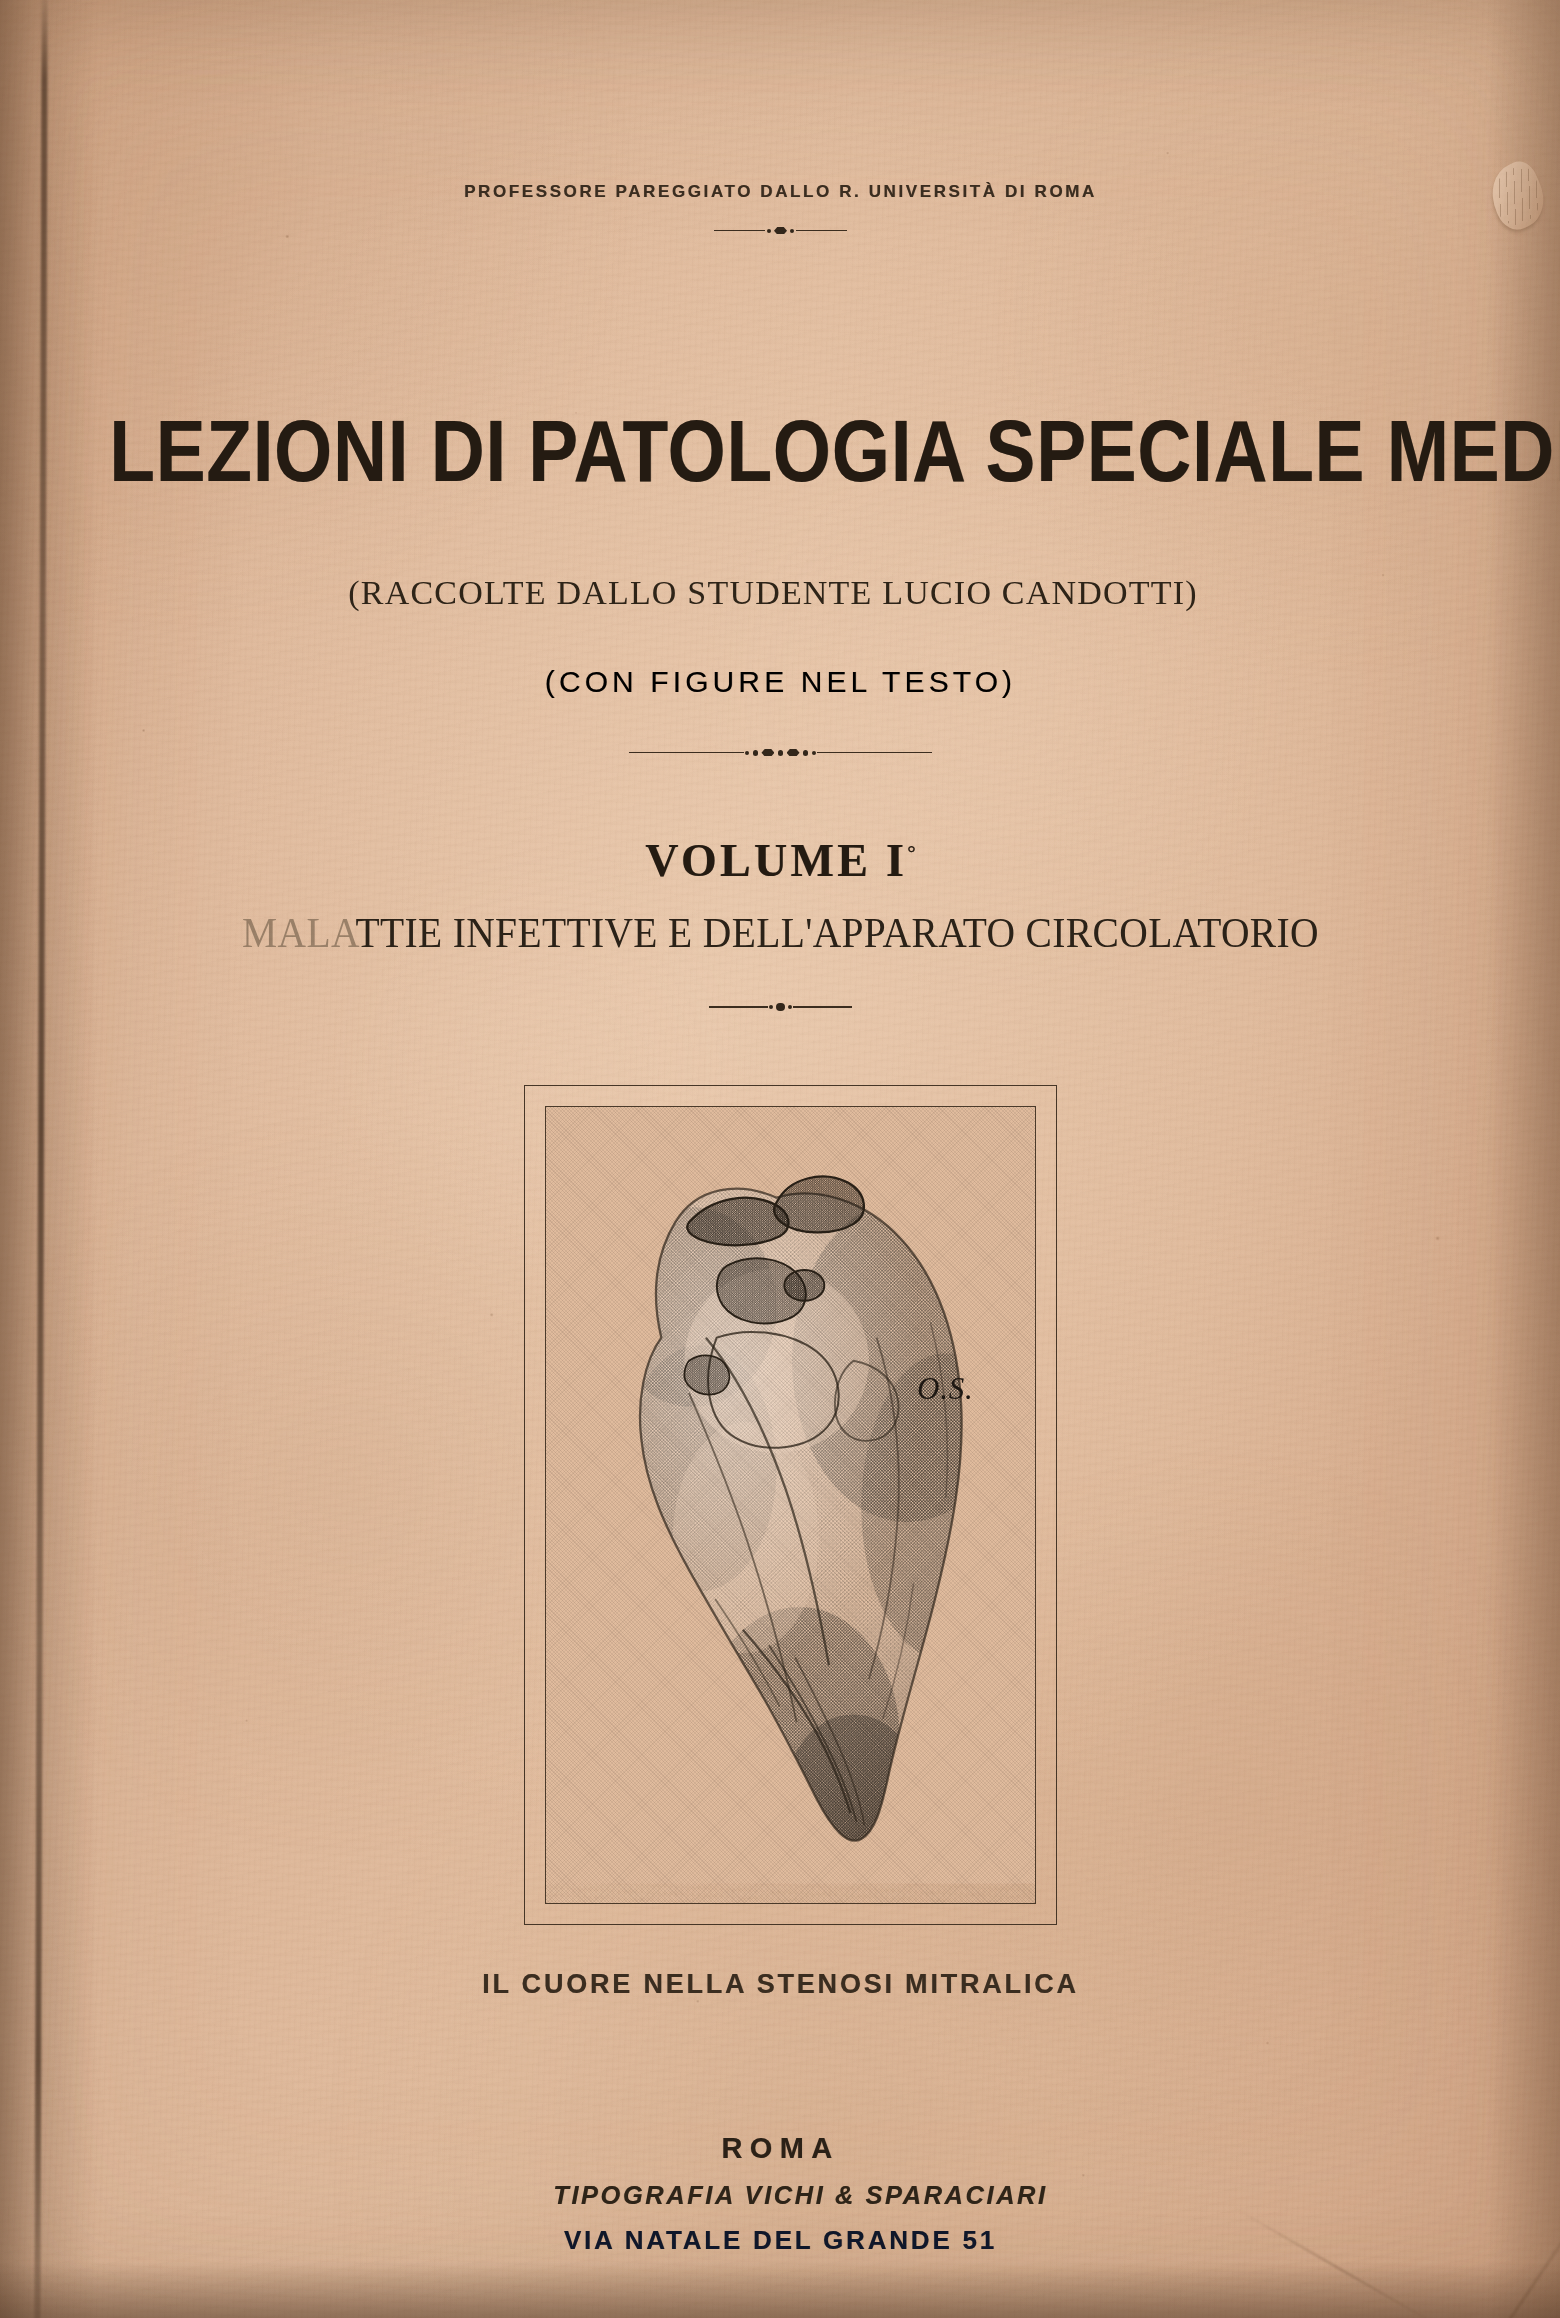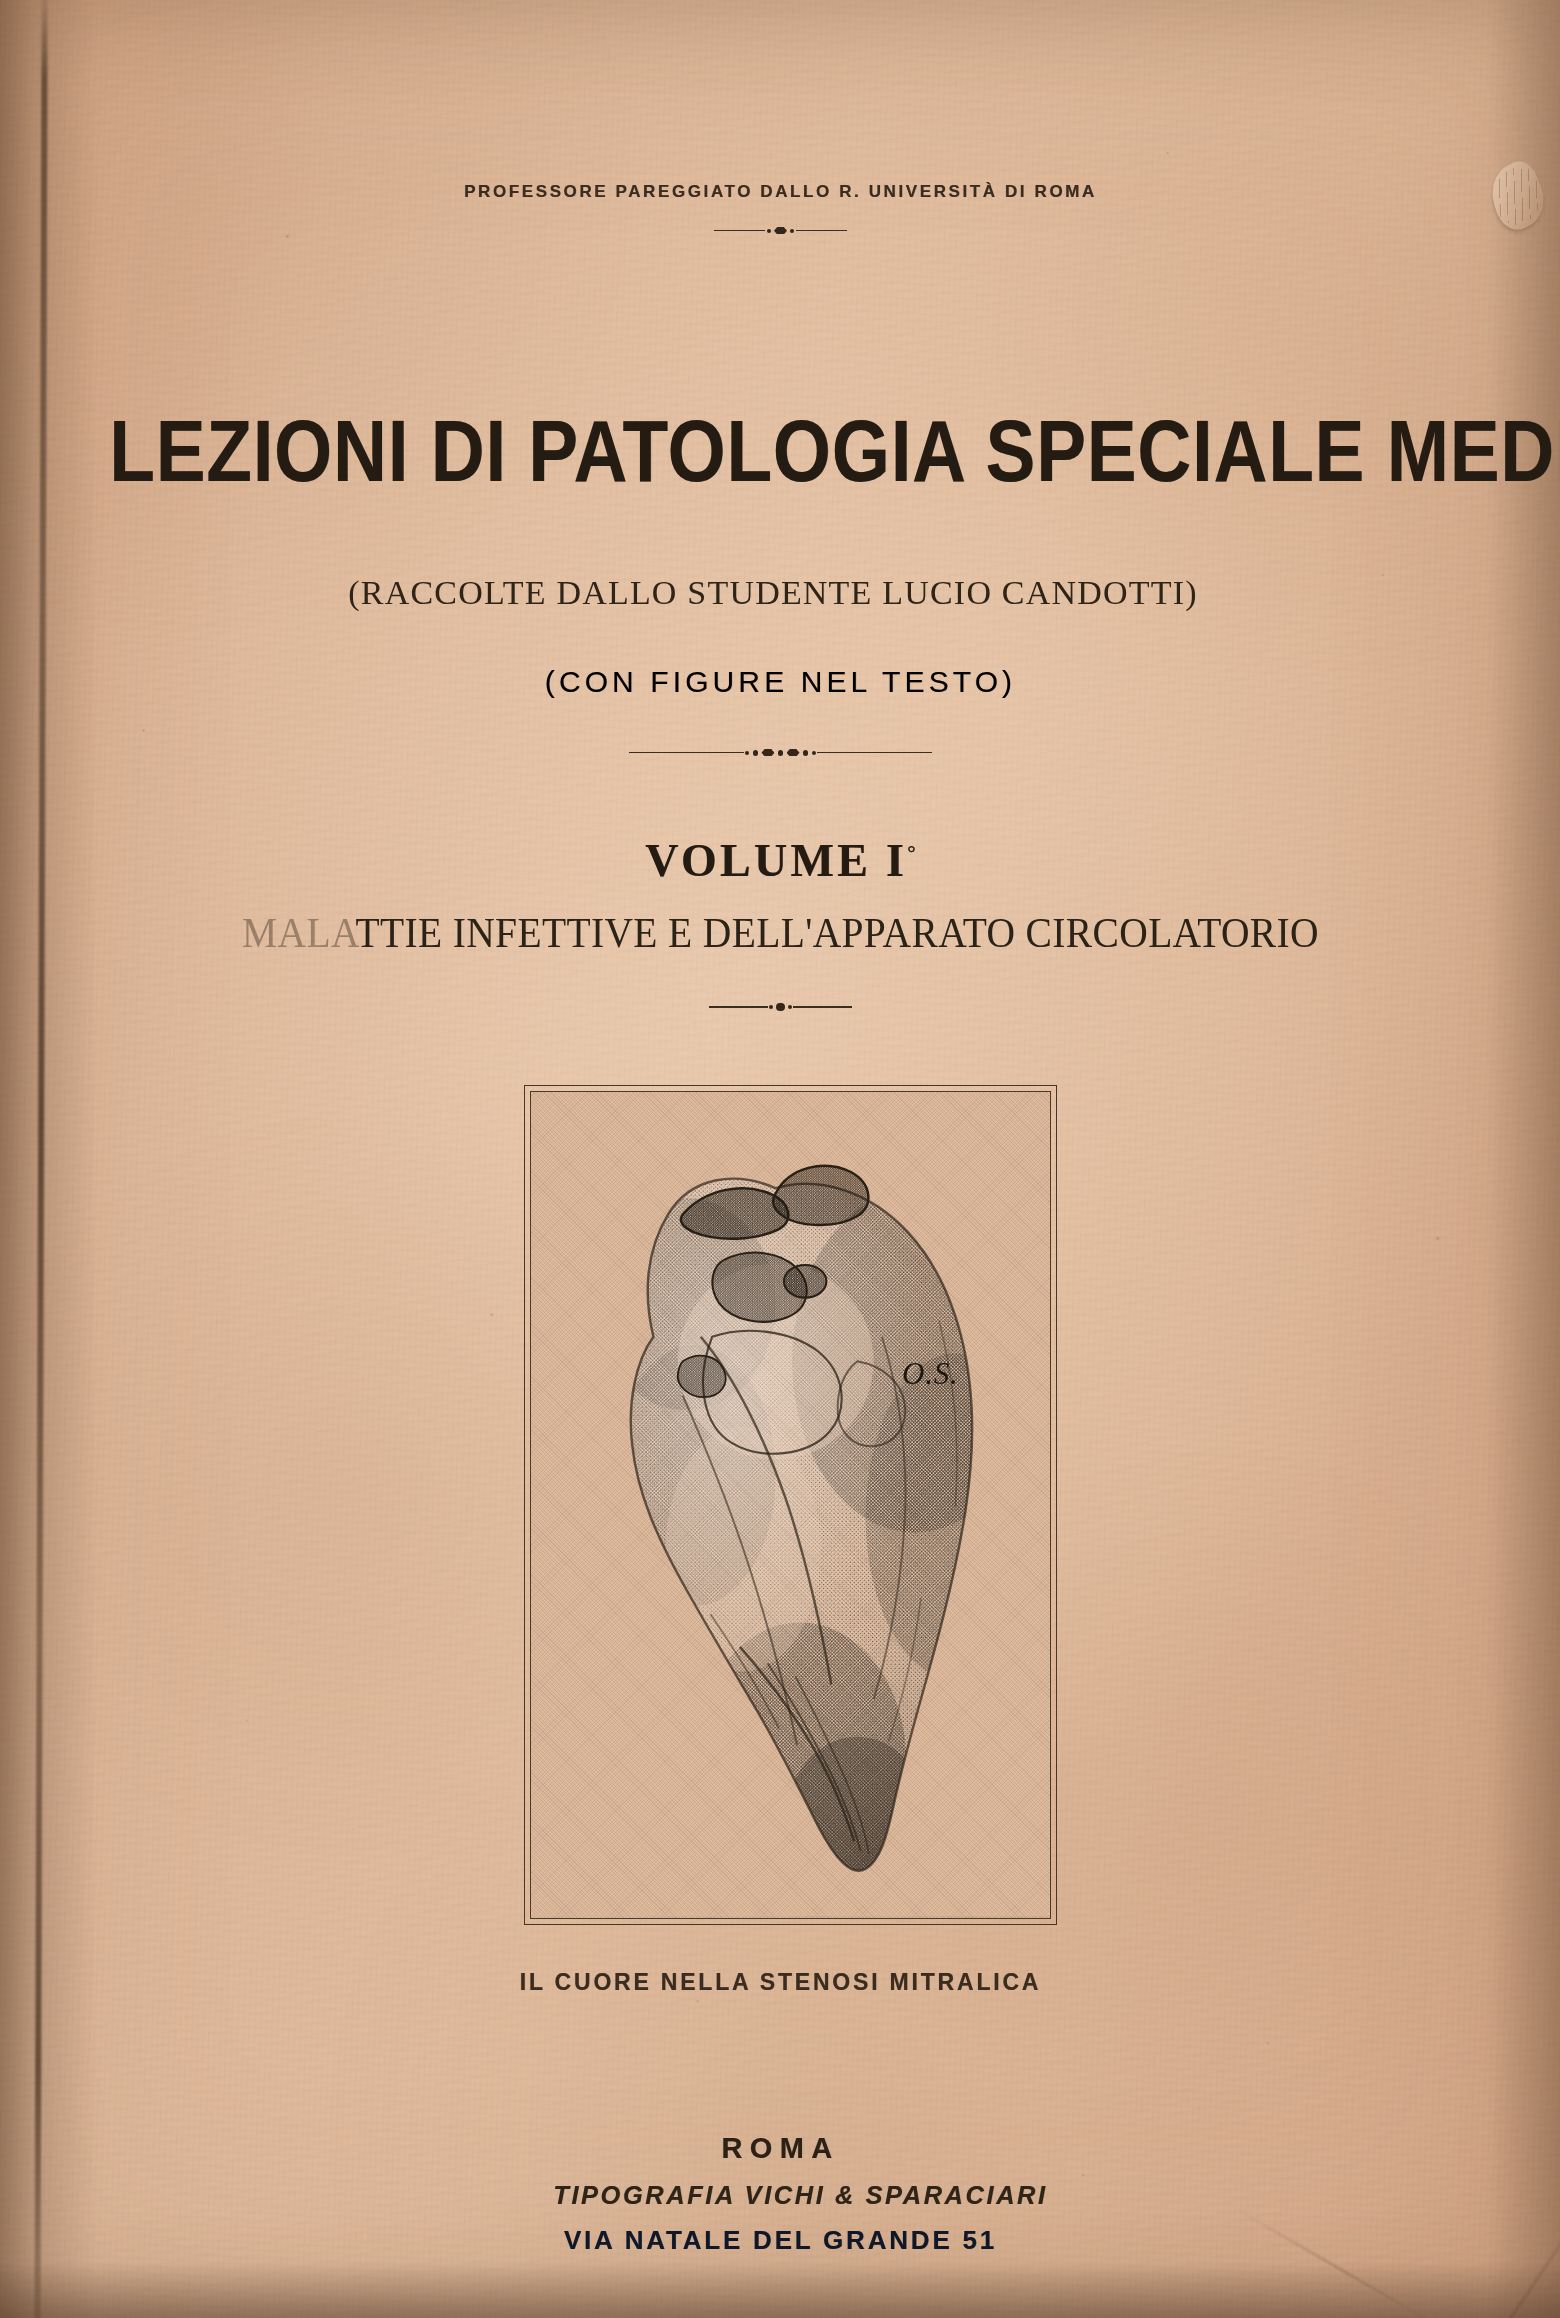--- a/index.html
+++ b/index.html
@@ -278,21 +278,21 @@
   }
 
   
   .fig-frame {
     position: absolute;
     left: 524px;
     top: 1085px;
     width: 533px;
     height: 840px;
     border: 1.6px solid #463627;
-    padding: 5px;
+    padding: 20px;
     box-sizing: border-box;
   }
   .fig-inner {
     position: relative;
     width: 100%;
     height: 100%;
     border: 0.8px solid #4a3a2a;
     box-sizing: border-box;
     overflow: hidden;
   }
@@ -317,21 +317,21 @@
     font-family: "Liberation Serif", serif;
     font-style: italic;
     font-size: 31px;
     color: #1d1712;
     letter-spacing: 0.8px;
   }
 
   .fig-caption {
     position: absolute;
     top: 1969px; left: 0; right: 0;
-    font-size: 23px;
+    font-size: 27px;
     font-weight: 600;
     letter-spacing: 2.8px;
     color: #3a2d20;
     white-space: nowrap;
   }
 
   
   .imprint-city {
     position: absolute;
     top: 2132px; left: 0; right: 0;

